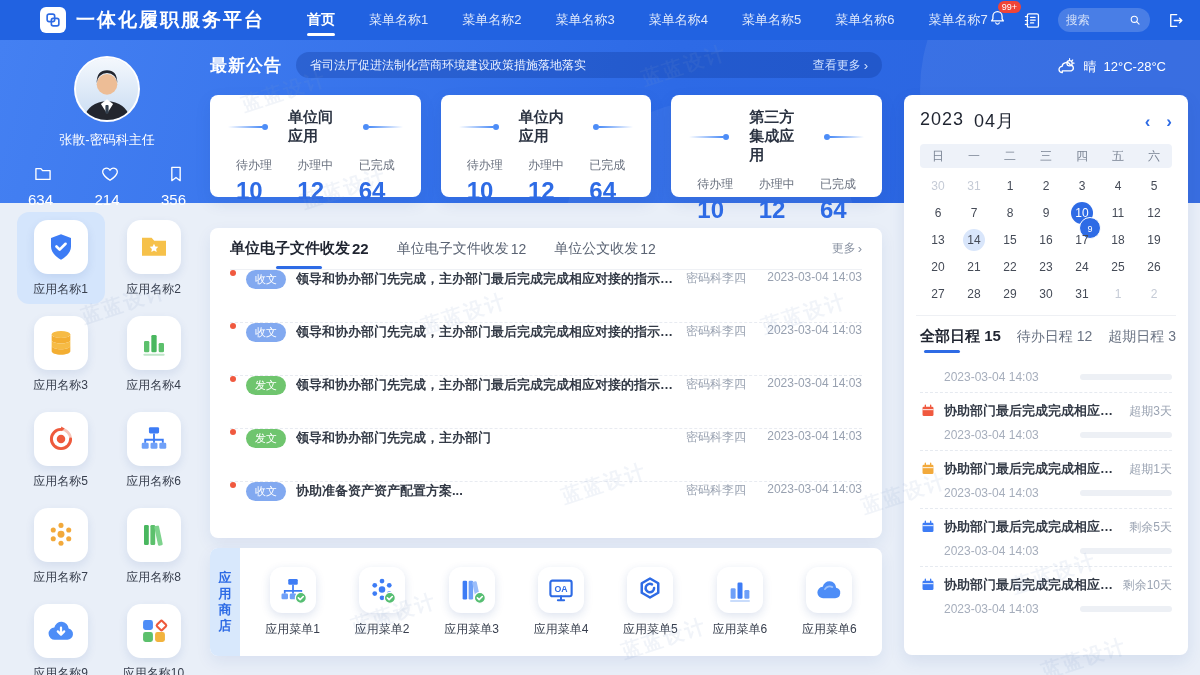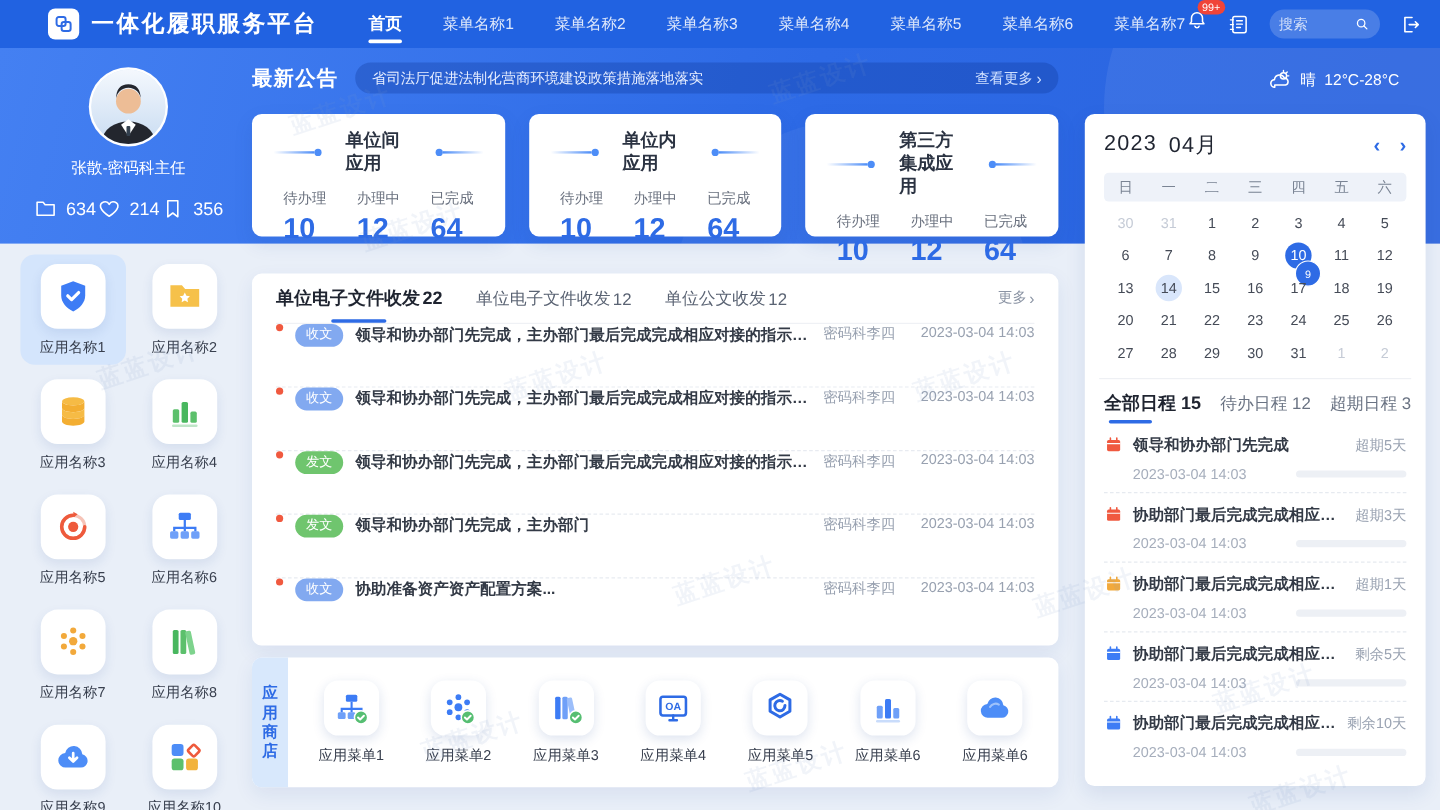--- a/index.html
+++ b/index.html
@@ -43,21 +43,21 @@
   .weather { position:absolute; top:56px; right:34px; display:flex; align-items:center; gap:7px; color:#fff; font-size:13px; z-index:5; }
   .weather .icon { width:21px; height:21px; }
   .weather .icon svg { width:100%; height:100%; }
 
   
   .profile { position:absolute; top:50px; left:18px; width:178px; color:#fff; text-align:center; z-index:5; }
   .avatar { width:66px; height:66px; border-radius:50%; margin:6px auto 9px; border:2px solid rgba(255,255,255,.95); overflow:hidden; background:#DDEBFA; }
   .avatar svg { width:100%; height:100%; display:block; }
   .pname { font-size:13px; margin-bottom:15px; }
   .pstats { display:flex; justify-content:space-between; padding:0 10px; }
-  .pstat { display:flex; flex-direction:row; align-items:center; gap:7px; cursor:pointer; }
+  .pstat { display:flex; flex-direction:column; align-items:flex-end; gap:7px; cursor:pointer; }
   .pstat .icon { width:20px; height:20px; }
   .pstat .icon svg { width:100%; height:100%; }
   .pnum { font-size:15px; }
 
   
   .stat-cards { position:absolute; top:95px; left:210px; width:672px; display:flex; gap:20px; z-index:5; }
   .scard { flex:1; height:102px; background:#fff; border-radius:8px; box-shadow:0 6px 16px rgba(30,70,150,.10); padding:13px 18px 0; }
   .scard-title { display:flex; align-items:center; justify-content:center; gap:26px; font-size:15px; font-weight:bold; color:#2B3342; }
   .deco { width:34px; height:2px; position:relative; flex:none; }
   .deco.dl { background:linear-gradient(90deg,rgba(77,141,247,0),#4D8DF7); }
@@ -764,31 +764,20 @@
         </div>
       </div>
     <div class="divider"></div>
     <div class="sch-tabs">
         <div class="sch-tab active"><span>全部日程</span> <span>15</span></div>
         <div class="sch-tab"><span>待办日程</span> <span>12</span></div>
         <div class="sch-tab"><span>超期日程</span> <span>3</span></div>
       </div>
     <div class="sch-list">
         <div class="sch-item variant-red">
-          <div class="sch-top">
-            <span class="icon sch-ico">
-              <svg viewBox="0 0 24 24">
-                <rect x="3.8" y="5.5" width="16.4" height="14" rx="2" fill="currentColor"></rect>
-                <path d="M8 3.2v4M16 3.2v4" stroke="currentColor" stroke-width="2" stroke-linecap="round"></path>
-                <path d="M3.8 10h16.4" stroke="#fff" stroke-width="1.4"></path>
-              </svg>
-            </span>
-            <span class="sch-title">领导和协办部门先完成</span>
-            <span class="sch-tag">超期5天</span>
-          </div>
           <div class="sch-bottom">
             <span class="sch-time">2023-03-04 14:03</span>
             <span class="sch-bar"><span class="sch-fill" style="width:85%"></span></span>
           </div>
         </div>
         <div class="sch-item variant-red">
           <div class="sch-top">
             <span class="icon sch-ico">
               <svg viewBox="0 0 24 24">
                 <rect x="3.8" y="5.5" width="16.4" height="14" rx="2" fill="currentColor"></rect>

